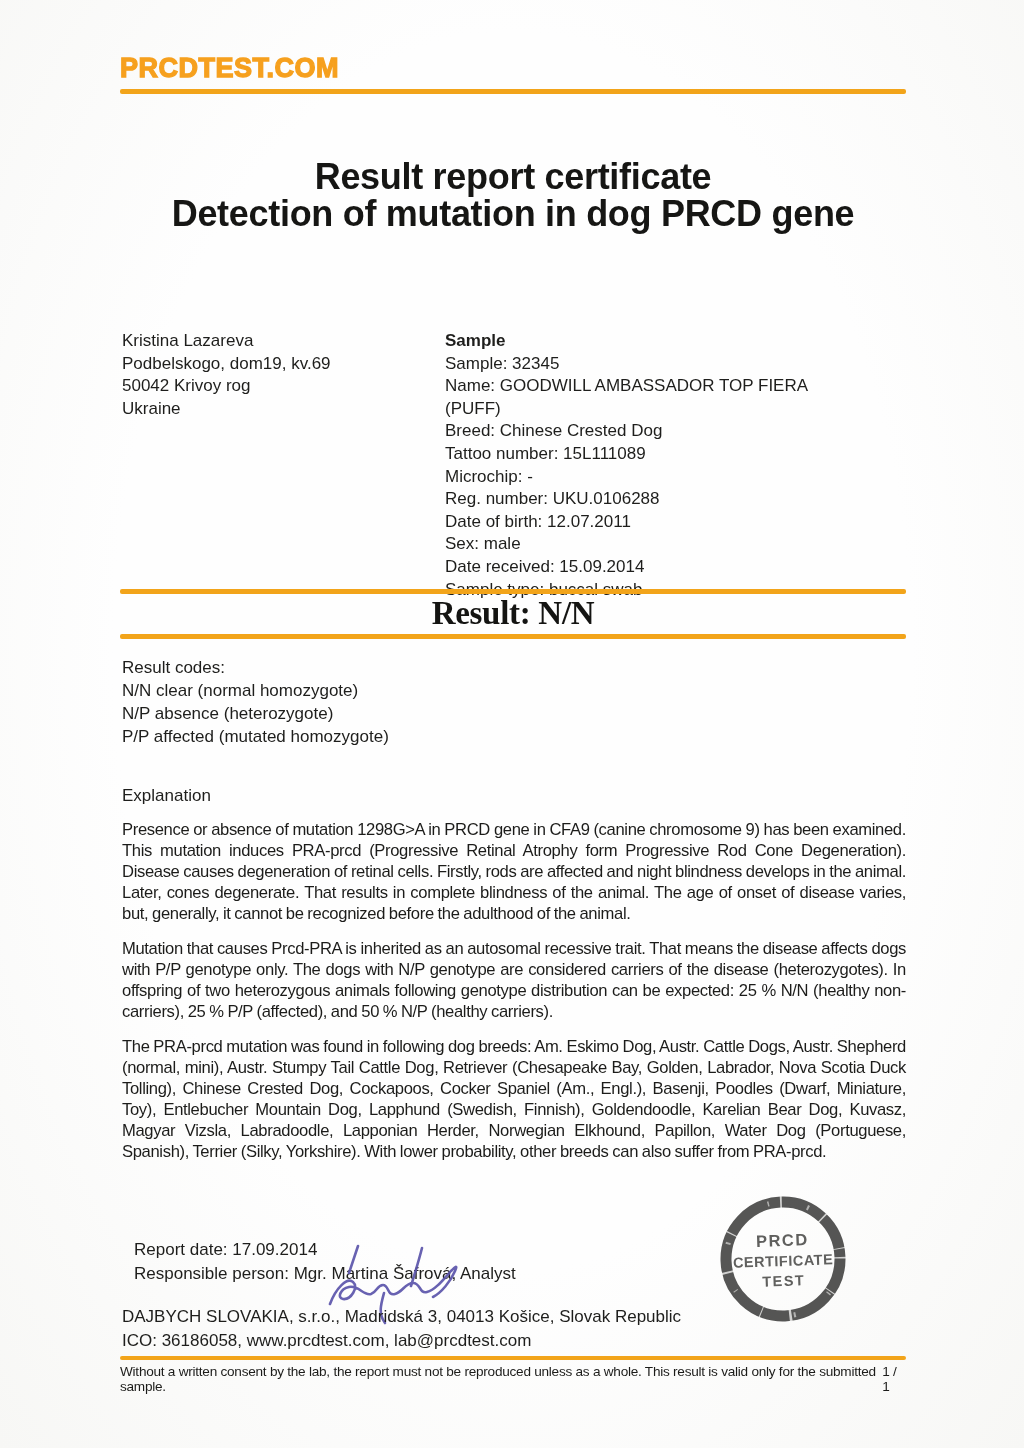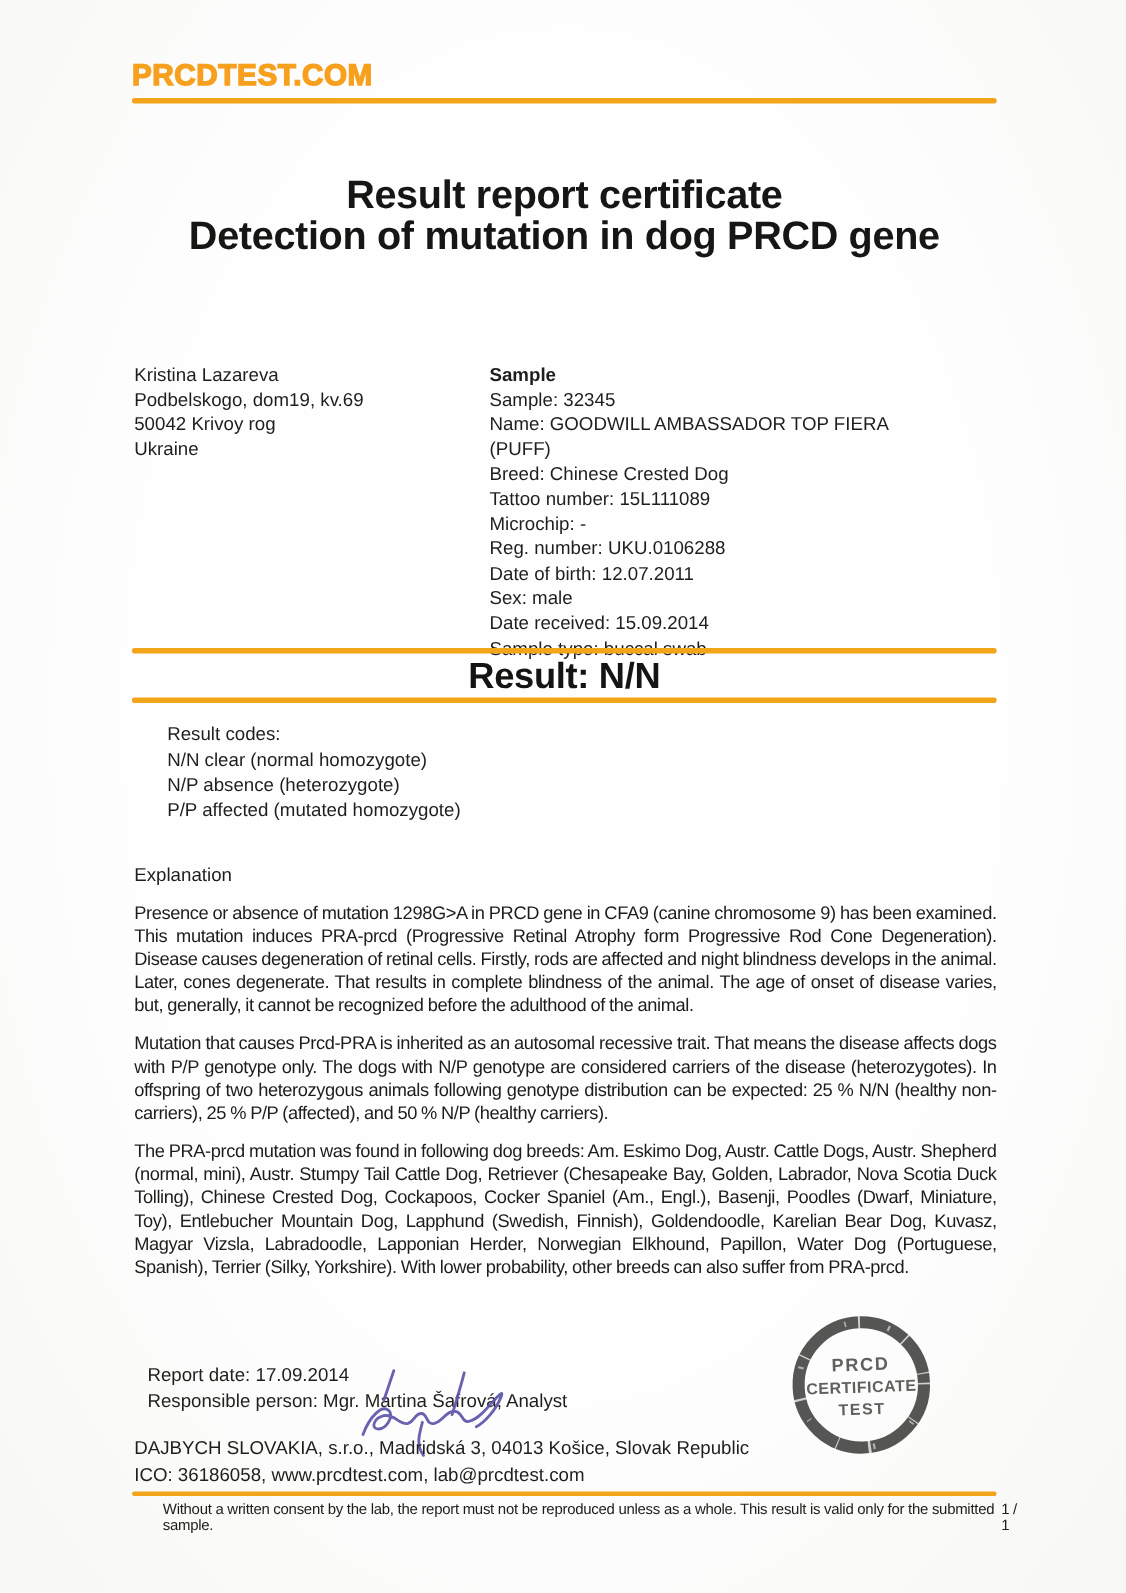--- a/index.html
+++ b/index.html
@@ -32,43 +32,44 @@
   }
   .infocol{position:absolute;font-size:17px;line-height:22.6px;}
   .infocol .colhead{font-weight:bold;}
   .customer{left:122px;top:330px;width:310px;}
   .sample{left:445px;top:330px;width:465px;}
 
   .result-heading{
     position:absolute;left:120px;top:595px;width:786px;
     text-align:center;font-size:33px;font-weight:bold;color:#141412;
     letter-spacing:-0.3px;
+    font-family:Liberation Serif, serif;
   }
-  .result-codes{position:absolute;left:122px;top:656px;font-size:17px;line-height:23px;margin-left:30px;}
+  .result-codes{position:absolute;left:122px;top:656px;font-size:17px;line-height:23px;}
 
   .explanation{position:absolute;left:122px;top:786px;width:784px;}
   .exp-heading{font-weight:normal;font-size:17px;margin-bottom:13px;}
   .explanation p{
     margin:0 0 14px 0;text-align:justify;
     font-size:16.6px;line-height:21px;
     letter-spacing:-0.35px;word-spacing:-0.5px;color:#1c1c1a;
   }
   .signoff-top{position:absolute;left:122px;top:1238px;font-size:17px;line-height:23.5px;margin-left:12px;}
   .signoff-bottom{position:absolute;left:122px;top:1305px;font-size:17px;line-height:23.5px;}
 
   .signature{position:absolute;left:322px;top:1244px;}
   .stamp{position:absolute;left:716px;top:1192px;opacity:0.88;}
   .stamp text{
     font-family:"Liberation Sans",sans-serif;font-weight:bold;fill:#4b4b49;
   }
 
   .footer{
     position:absolute;left:120px;top:1364px;width:786px;
     display:flex;justify-content:space-between;align-items:flex-start;
-    font-size:13.6px;letter-spacing:-0.25px;color:#1c1c1a;margin-left:28px;
+    font-size:13.6px;letter-spacing:-0.25px;color:#1c1c1a;
   }
 </style>
 </head>
 <body>
 
 <div class="page">
 
   <div class="logo">PRCDTEST.COM</div>
   <div class="rule rule-logo"></div>
 

